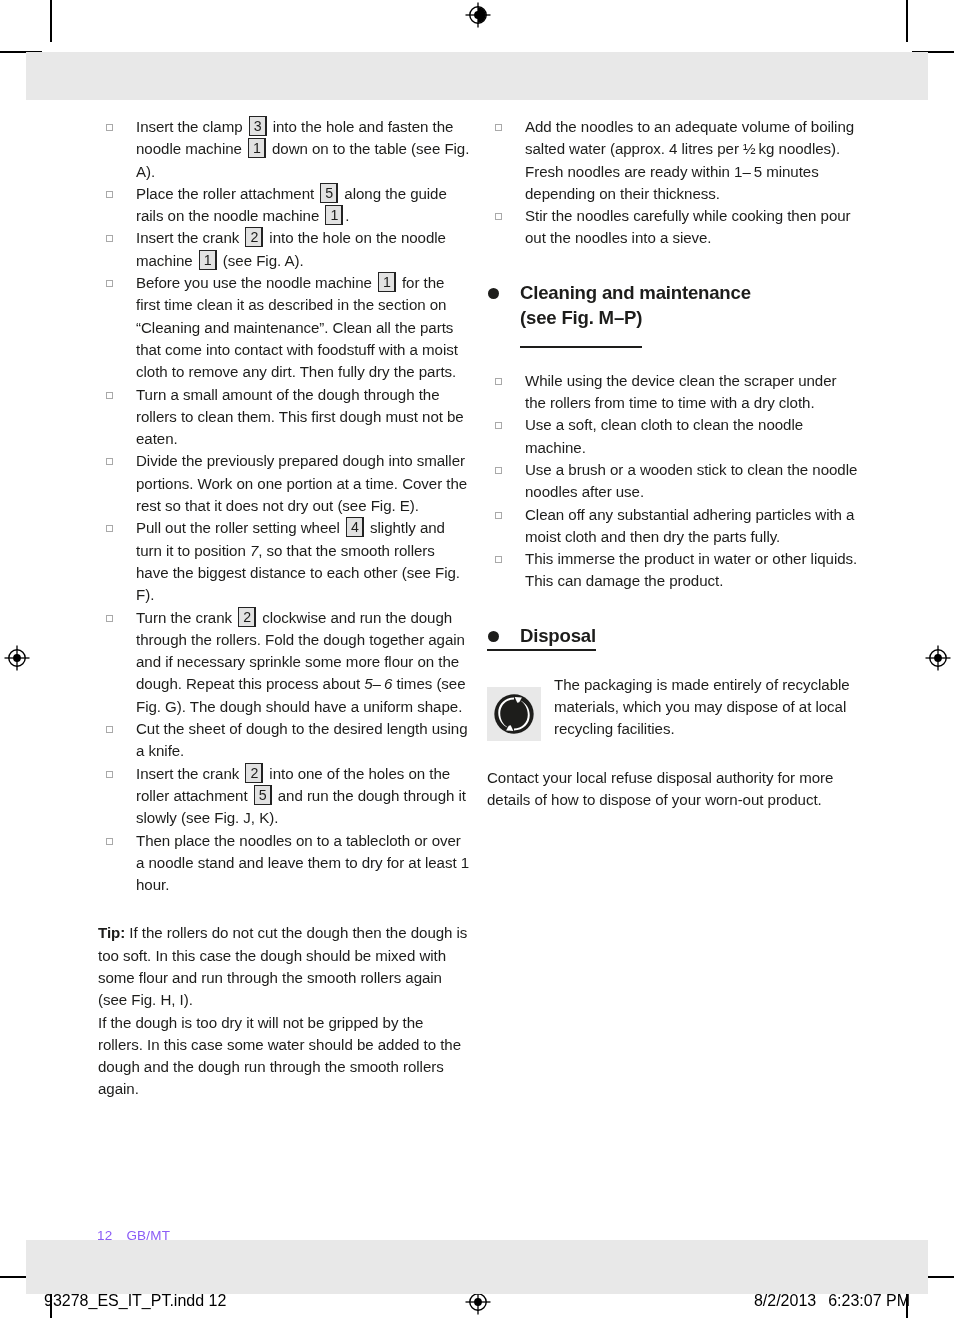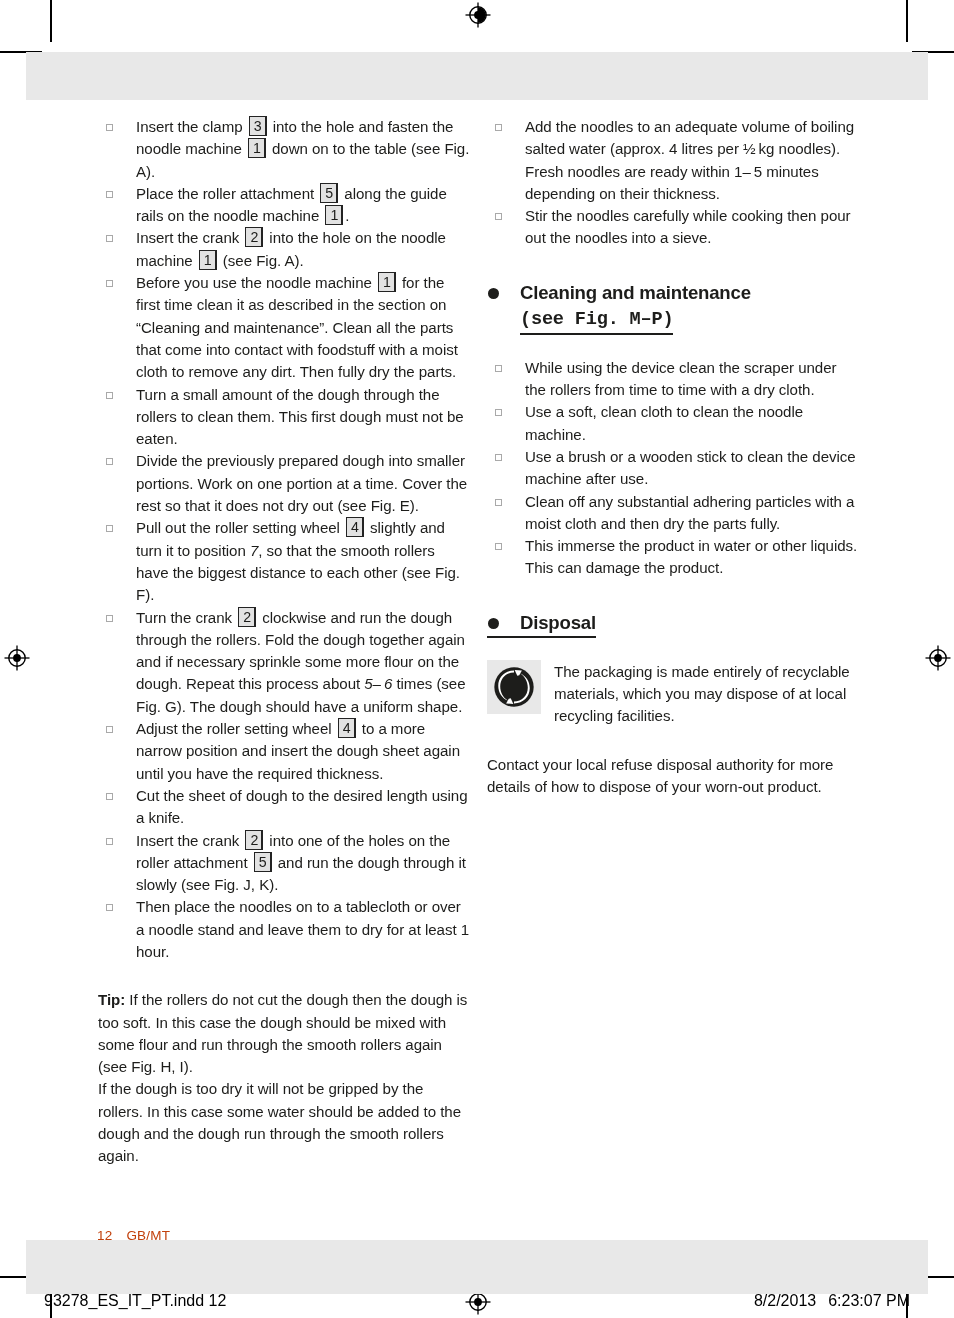--- a/index.html
+++ b/index.html
@@ -37,21 +37,21 @@
   }
   #header-band { top: 52px; height: 48px; }
   #footer-band { top: 1240px; height: 54px; }
 
   
   #footer-text {
     position: absolute;
     top: 1228px;
     left: 97px;
     font-size: 13.5px;
-    color: #c2410c;
+    color: #8b5cf6;
     letter-spacing: 0.2px;
   }
   #footer-text .pg { margin-right: 14px; }
 
   
   #slug {
     position: absolute;
     top: 1290px;
     left: 44px;
     right: 44px;
@@ -144,40 +144,39 @@
     top: 8px;
     width: 11px;
     height: 11px;
     border-radius: 50%;
     background: #1d1d1b;
   }
   .section-head .hl-line { display: block; }
   .section-head .hl-line.underlined {
     display: inline-block;
     border-bottom: 2.2px solid #1d1d1b;
-    padding-bottom: 1px;
-    font-family: Liberation Mono, monospace;
+    padding-bottom: 16px;
   }
   .section-head.disposal {
     padding-left: 0;
   }
   .section-head.disposal .inner {
     display: inline-block;
     border-bottom: 2.2px solid #1d1d1b;
     padding: 0 0 1px 33px;
     position: relative;
   }
   .sp-26 { height: 26px; }
   .sp-30 { height: 30px; }
   .sp-22 { height: 22px; }
 
   
   .recycle-row {
     display: flex;
-    align-items: flex-start;
+    align-items: flex-end;
   }
   .recycle-badge {
     width: 54px;
     height: 54px;
     background: #e8e8e8;
     flex: 0 0 54px;
     display: flex;
     align-items: center;
     justify-content: center;
     margin-right: 13px;
@@ -257,21 +256,20 @@
   <div class="col" id="col-left">
     <ul class="checklist" id="left-steps">
         <li><span class="marker"></span><span>Insert the clamp <span class="numref">3</span> into the hole and fasten the noodle machine <span class="numref">1</span> down on to the table (see Fig. A).</span></li>
         <li><span class="marker"></span><span>Place the roller attachment <span class="numref">5</span> along the guide rails on the noodle machine <span class="numref">1</span>.</span></li>
         <li><span class="marker"></span><span>Insert the crank <span class="numref">2</span> into the hole on the noodle machine <span class="numref">1</span> (see Fig. A).</span></li>
         <li><span class="marker"></span><span>Before you use the noodle machine <span class="numref">1</span> for the first time clean it as described in the section on “Cleaning and maintenance”. Clean all the parts that come into contact with foodstuff with a moist cloth to remove any dirt. Then fully dry the parts.</span></li>
         <li><span class="marker"></span><span>Turn a small amount of the dough through the rollers to clean them. This first dough must not be eaten.</span></li>
         <li><span class="marker"></span><span>Divide the previously prepared dough into smaller portions. Work on one portion at a time. Cover the rest so that it does not dry out (see Fig. E).</span></li>
         <li><span class="marker"></span><span>Pull out the roller setting wheel <span class="numref">4</span> slightly and turn it to position <em class="it">7</em>, so that the smooth rollers have the biggest distance to each other (see Fig. F).</span></li>
         <li><span class="marker"></span><span>Turn the crank <span class="numref">2</span> clockwise and run the dough through the rollers. Fold the dough together again and if necessary sprinkle some more flour on the dough. Repeat this process about <em class="it">5– 6</em> times (see Fig. G). The dough should have a uniform shape.</span></li>
-        <li><span class="marker"></span><span>Adjust the roller setting wheel <span class="numref">4</span> to a more narrow position and insert the dough sheet again until you have the required thickness.</span></li>
         <li><span class="marker"></span><span>Cut the sheet of dough to the desired length using a knife.</span></li>
         <li><span class="marker"></span><span>Insert the crank <span class="numref">2</span> into one of the holes on the roller attachment <span class="numref">5</span> and run the dough through it slowly (see Fig. J, K).</span></li>
         <li><span class="marker"></span><span>Then place the noodles on to a tablecloth or over a noodle stand and leave them to dry for at least 1 hour.</span></li>
       </ul>
 
     <div class="sp-26"></div>
 
     <div>
       <p><b class="tip">Tip:</b><span> If the rollers do not cut the dough then the dough is too soft. In this case the dough should be mixed with some flour and run through the smooth rollers again (see Fig. H, I).</span></p>
       <p>If the dough is too dry it will not be gripped by the rollers. In this case some water should be added to the dough and the dough run through the smooth rollers again.</p>
@@ -290,21 +288,21 @@
       <span class="dot"></span>
       <span class="hl-line">Cleaning and maintenance</span>
       <span class="hl-line underlined">(see Fig. M–P)</span>
     </div>
 
     <div class="sp-22"></div>
 
     <ul class="checklist" id="right-cleaning">
         <li><span class="marker"></span><span>While using the device clean the scraper under the rollers from time to time with a dry cloth.</span></li>
         <li><span class="marker"></span><span>Use a soft, clean cloth to clean the noodle machine.</span></li>
-        <li><span class="marker"></span><span>Use a brush or a wooden stick to clean the device machine after use.</span></li>
+        <li><span class="marker"></span><span>Use a brush or a wooden stick to clean the noodle noodles after use.</span></li>
         <li><span class="marker"></span><span>Clean off any substantial adhering particles with a moist cloth and then dry the parts fully.</span></li>
         <li><span class="marker"></span><span>This immerse the product in water or other liquids. This can damage the product.</span></li>
       </ul>
 
     <div class="sp-30"></div>
 
     <div class="section-head disposal">
       <span class="inner">
         <span class="dot"></span>
         <span>Disposal</span>

